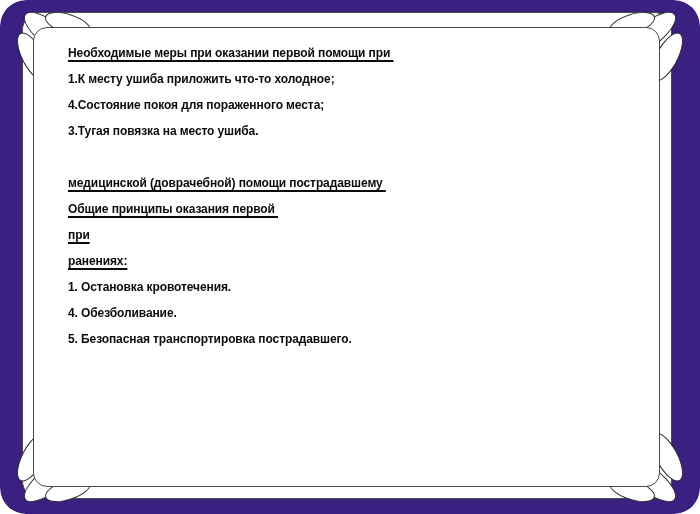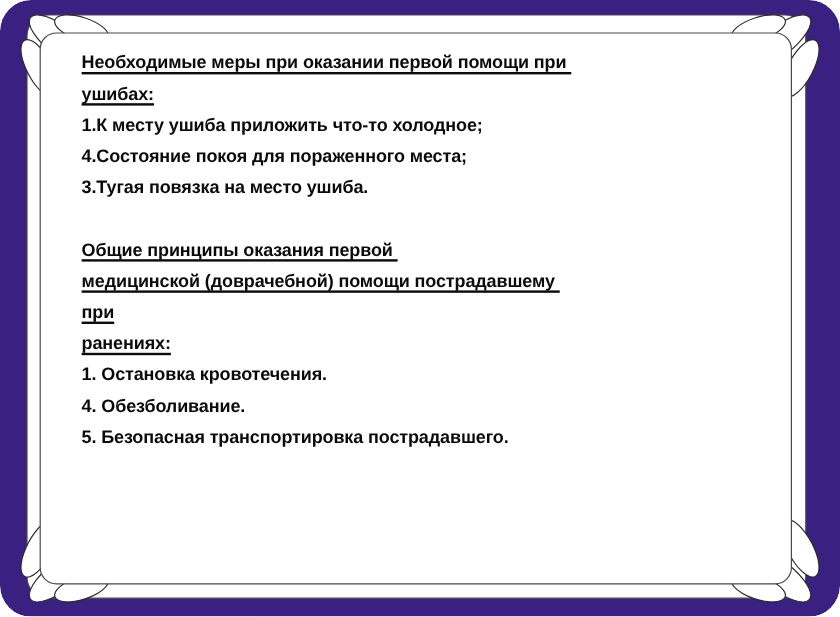--- a/index.html
+++ b/index.html
@@ -102,21 +102,21 @@
   .c-br-c{right:44px; bottom:14px; width:46px; height:18px; transform:rotate(18deg);}
 
   
   .content{
     position:absolute;
     left:68px;
     top:40px;
     width:580px;
     color:#0b0b0b;
     font-weight:bold;
-    font-size:15px;
+    font-size:12px;
     line-height:26px;
     letter-spacing:-0.1px;
   }
   .line{
     white-space:pre;
     margin:0;
   }
   .line.u > span{
     text-decoration:underline;
     text-underline-offset:3px;
@@ -148,30 +148,29 @@
 
   <div class="petal c-br-a"></div>
   <div class="petal c-br-b"></div>
   <div class="petal c-br-c"></div>
 
   <div class="card"></div>
 
   <div class="content">
 
     <div class="line u"><span>Необходимые меры при оказании первой помощи при </span></div>
-    <div class="line u"><span>ушибах:</span></div>
 
     <div class="line">1.К месту ушиба приложить что-то холодное;</div>
     <div class="line">4.Состояние покоя для пораженного места;</div>
     <div class="line">3.Тугая повязка на место ушиба.</div>
 
     <div class="spacer"></div>
 
+    <div class="line u"><span>медицинской (доврачебной) помощи пострадавшему </span></div>
     <div class="line u"><span>Общие принципы оказания первой </span></div>
-    <div class="line u"><span>медицинской (доврачебной) помощи пострадавшему </span></div>
     <div class="line u"><span>при</span></div>
     <div class="line u"><span>ранениях:</span></div>
 
     <div class="line">1. Остановка кровотечения.</div>
     <div class="line">4. Обезболивание.</div>
     <div class="line">5. Безопасная транспортировка пострадавшего.</div>
 
   </div>
 </div>
 

